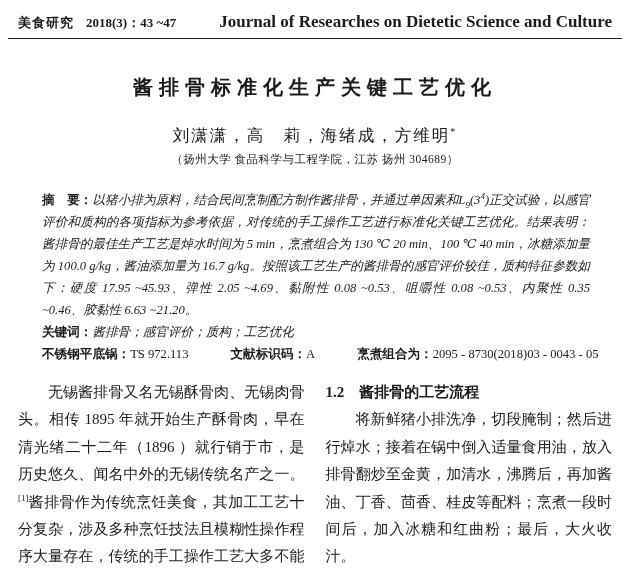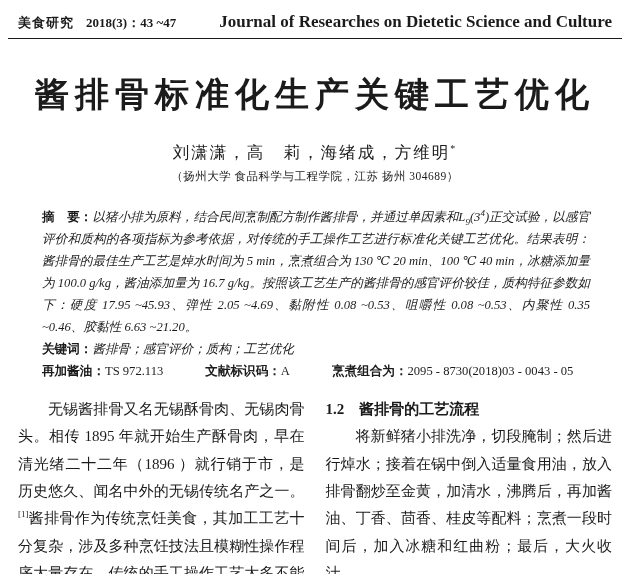--- a/index.html
+++ b/index.html
@@ -31,21 +31,21 @@
     font-size: 13px;
   }
   .running-head .left { display: flex; gap: 12px; align-items: baseline; }
   .journal-cn { font-weight: bold; letter-spacing: 1px; }
   .issue-info { font-weight: bold; }
   .journal-en { font-weight: bold; font-size: 17px; }
   
   .title-block { text-align: center; }
   .article-title {
     margin: 36px 0 0 0;
-    font-size: 34px;
+    font-size: 20px;
     font-weight: bold;
     letter-spacing: 6px;
     line-height: 1.2;
   }
   .authors {
     margin-top: 26px;
     font-size: 16.5px;
     letter-spacing: 2px;
   }
   .authors sup { font-size: 10px; }
@@ -107,21 +107,21 @@
   <div class="title-block">
     <h1 class="article-title">酱排骨标准化生产关键工艺优化</h1>
     <div class="authors"><span>刘潇潇，高　莉，海绪成，方维明</span><sup>*</sup></div>
     <div class="affiliation">（扬州大学 食品科学与工程学院，江苏 扬州 304689）</div>
   </div>
 
   <div class="abstract-block">
     <div><span class="lbl">摘　要：</span><span class="abstract-text"><span>以猪小排为原料，结合民间烹制配方制作酱排骨，并通过单因素和</span><span class="seg-i">L</span><span class="seg-sub">9</span><span>(3</span><sup class="cite">4</sup><span>)正交试验，以感官评价和质构的各项指标为参考依据，对传统的手工操作工艺进行标准化关键工艺优化。结果表明：酱排骨的最佳生产工艺是焯水时间为 5 min，烹煮组合为 130 ℃ 20 min、100 ℃ 40 min，冰糖添加量为 100.0 g/kg，酱油添加量为 16.7 g/kg。按照该工艺生产的酱排骨的感官评价较佳，质构特征参数如下：硬度 17.95 ~45.93、弹性 2.05 ~4.69、黏附性 0.08 ~0.53、咀嚼性 0.08 ~0.53、内聚性 0.35 ~0.46、胶黏性 6.63 ~21.20。</span></span></div>
     <div class="kw-line"><span class="lbl">关键词：</span><span class="keywords-text">酱排骨；感官评价；质构；工艺优化</span></div>
     <div class="meta-line">
-      <span class="meta-item"><span class="lbl">再加酱油：</span><span class="val">TS 972.113</span></span>
+      <span class="meta-item"><span class="lbl">不锈钢平底锅：</span><span class="val">TS 972.113</span></span>
       <span class="meta-item"><span class="lbl">文献标识码：</span><span class="val">A</span></span>
       <span class="meta-item"><span class="lbl">烹煮组合为：</span><span class="val">2095 - 8730(2018)03 - 0043 - 05</span></span>
     </div>
   </div>
 
   <div class="body-columns">
     <div class="col">
         <p class="indent"><span>无锡酱排骨又名无锡酥骨肉、无锡肉骨头。相传 1895 年就开始生产酥骨肉，早在清光绪二十二年（1896 ）就行销于市，是历史悠久、闻名中外的无锡传统名产之一。</span><sup class="cite">[1]</sup><span>酱排骨作为传统烹饪美食，其加工工艺十分复杂，涉及多种烹饪技法且模糊性操作程序大量存在，传统的手工操作工艺大多不能直接放大为工业化加工工艺，而需要进行工业化适应性改造，这使得工业化生产酱排骨难以保持传统的口感和风味，阻碍了酱排骨的工业化生产进程。</span></p>
       </div>
     <div class="col">

